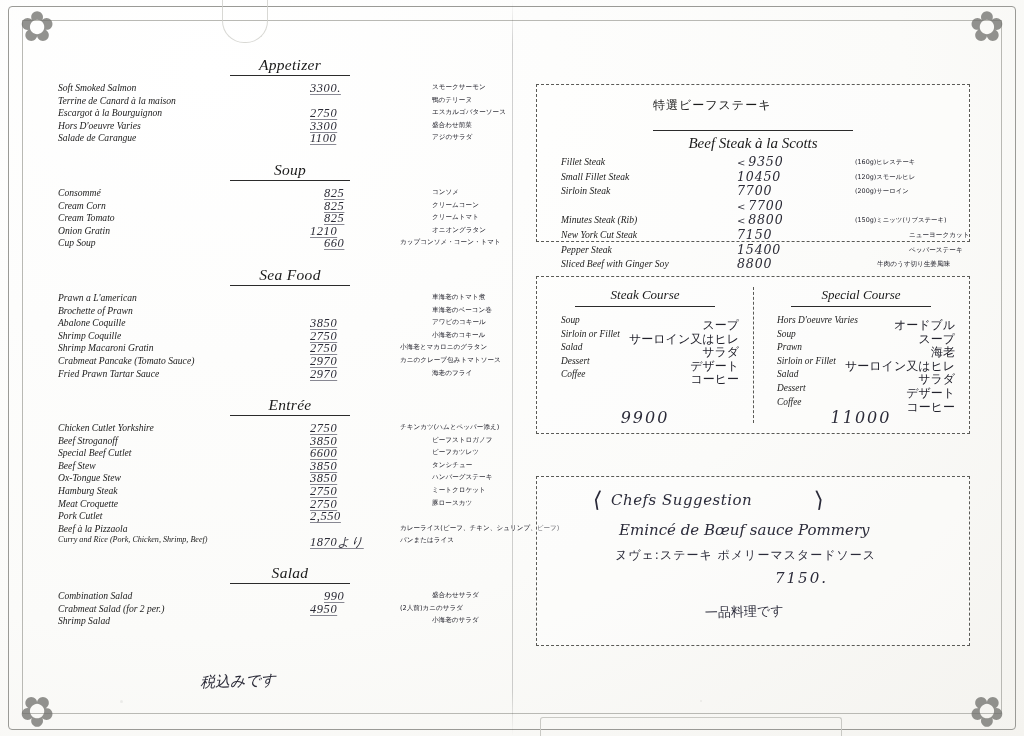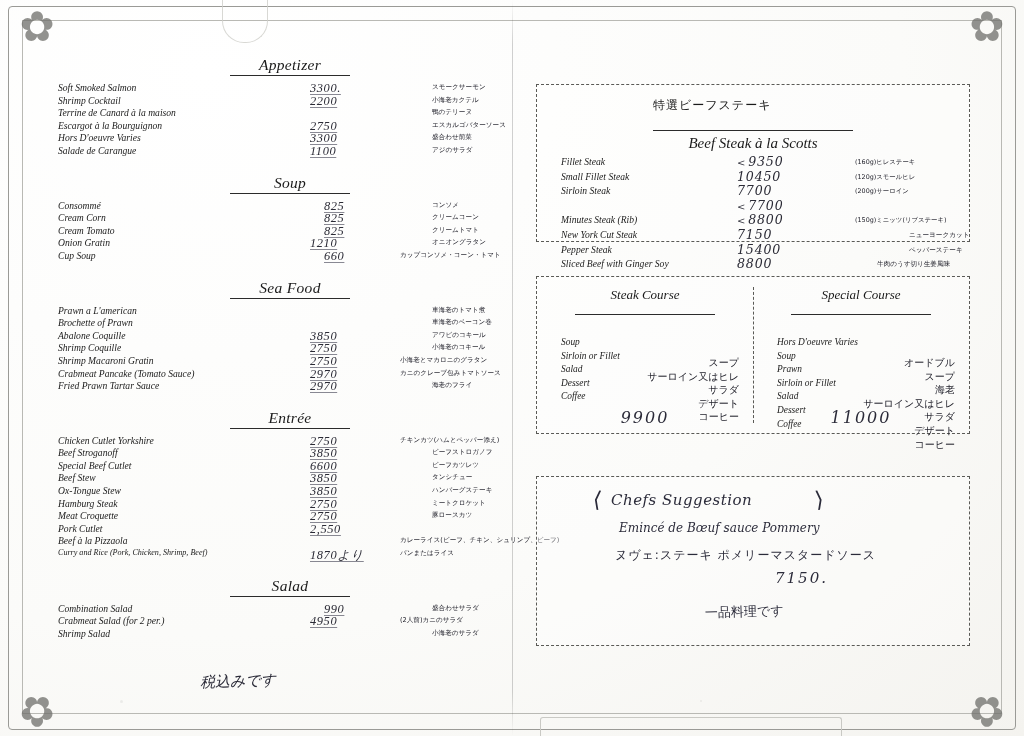--- a/index.html
+++ b/index.html
@@ -211,35 +211,35 @@
   }
   .course-half { position: absolute; top: 10px; width: 50%; }
   .course-half.l { left: 0; }
   .course-half.r { left: 50%; }
   .course-h {
     text-align: center;
     font-style: italic;
     font-size: 13px;
     border-bottom: 1px solid #2b2b2b;
     width: 140px;
-    margin: 0 auto 22px auto;
-    padding-bottom: 11px;
+    margin: 0 auto 8px auto;
+    padding-bottom: 3px;
   }
   .crow {
     position: relative;
     height: 13.6px;
     font-size: 9.4px;
     font-style: italic;
     white-space: nowrap;
   }
   .crow .cname { position: absolute; left: 24px; }
   .crow .cjp {
-    position: absolute; right: 14px; top: 19px;
+    position: absolute; right: 14px; top: 2px;
     font-family: Liberation Sans, sans-serif;
-    font-style: normal; font-size: 10px; color: #22222c;
+    font-style: normal; font-size: 12px; color: #22222c;
   }
   .course-price {
     position: absolute;
     bottom: 6px;
     width: 50%;
     text-align: center;
     font-size: 16px;
     font-family: "DejaVu Serif", serif;
     font-style: italic;
     color: #2a2a38;
@@ -265,21 +265,21 @@
     color: #2b2b3a;
     font-family: "DejaVu Serif", serif;
   }
   .chef-brace-l { left: 56px; transform: rotate(8deg); }
   .chef-brace-r { left: 278px; transform: rotate(-8deg) scaleX(-1); }
   .chef-line2 {
     position: absolute;
     left: 82px; top: 44px;
     font-family: "DejaVu Serif", serif;
     font-style: italic;
-    font-size: 12px;
+    font-size: 15px;
     color: #2b2b3a;
   }
   .chef-line3 {
     position: absolute;
     left: 78px; top: 70px;
     font-family: "DejaVu Sans", sans-serif;
     font-size: 12px;
     color: #2b2b3a;
     letter-spacing: 1px;
   }
@@ -328,25 +328,20 @@
 
   <div class="left-col">
 
     <div class="section">
       <div class="sec-title">Appetizer</div>
       <div class="rows">
         <div class="row">
           <span class="name">Soft Smoked Salmon</span>
           <span class="price hand">3300.</span>
           <span class="jp">スモークサーモン</span>
-        </div>
-        <div class="row">
-          <span class="name">Shrimp Cocktail</span>
-          <span class="price hand">2200</span>
-          <span class="jp">小海老カクテル</span>
         </div>
         <div class="row">
           <span class="name">Terrine de Canard à la maison</span>
           <span class="price hand"></span>
           <span class="jp">鴨のテリーヌ</span>
         </div>
         <div class="row">
           <span class="name">Escargot à la Bourguignon</span>
           <span class="price hand">2750</span>
           <span class="jp">エスカルゴバターソース</span>

